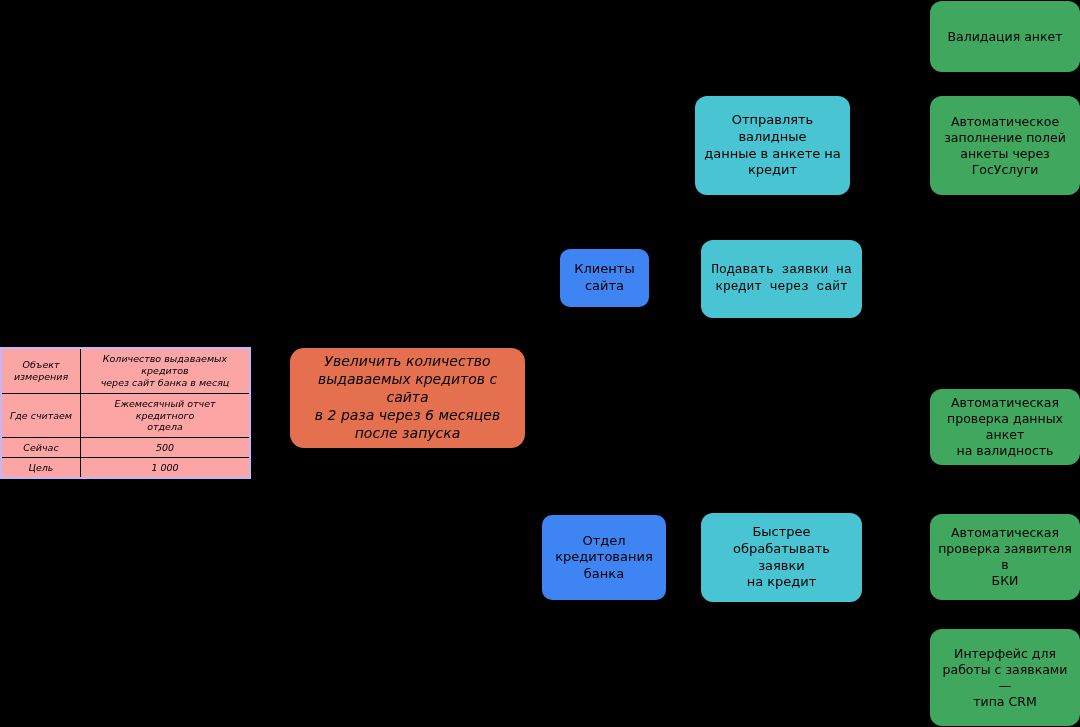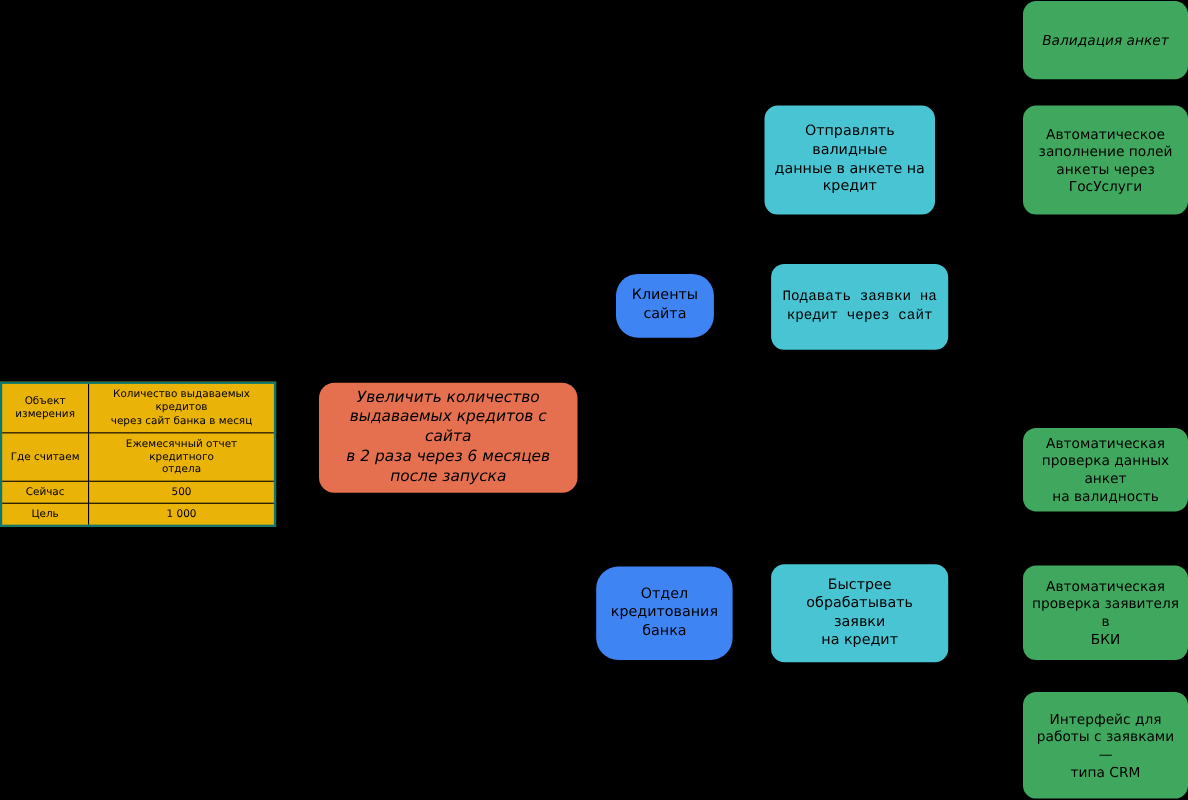--- a/index.html
+++ b/index.html
@@ -22,31 +22,32 @@
     align-items: center;
     justify-content: center;
     text-align: center;
     color: #000000;
     line-height: 1.28;
     white-space: pre-line;
     padding: 4px 8px;
   }
   .node-green  { background: #40A85E; border-radius: 12px; }
   .node-teal   { background: #48C4D2; border-radius: 12px; }
-  .node-blue   { background: #3E85F3; border-radius: 20px; }
+  .node-blue   { background: #3E85F3; border-radius: 10px; }
   .node-orange { background: #E4704F; border-radius: 14px; }
 
   
   .metric-table {
     position: absolute;
     box-sizing: border-box;
-    background: #eab308;
-    border: 2px solid #0f766e;
+    background: #fca5a5;
+    border: 2px solid #c4b5fd;
     border-collapse: collapse;
     table-layout: fixed;
+    font-style: italic;
   }
   .metric-table td {
     border: 1px solid #000000;
     text-align: center;
     vertical-align: middle;
     color: #000000;
     font-size: 9.5px;
     line-height: 1.25;
     padding: 3px 4px;
     white-space: pre-line;
@@ -99,21 +100,21 @@
 данные в анкете на
 кредит</div>
 
   <div class="node node-teal" style="left:701px; top:240px; width:161px; height:78px; font-size:13px;font-family:Liberation Mono, monospace;">Подавать заявки на
 кредит через сайт</div>
 
   <div class="node node-teal" style="left:701px; top:513px; width:161px; height:89px; font-size:13px;">Быстрее
 обрабатывать заявки
 на кредит</div>
 
-  <div class="node node-green" style="left:930px; top:1px; width:150px; height:71px; font-size:12.5px;font-style:italic;">Валидация анкет</div>
+  <div class="node node-green" style="left:930px; top:1px; width:150px; height:71px; font-size:12.5px;">Валидация анкет</div>
 
   <div class="node node-green" style="left:930px; top:96px; width:150px; height:99px; font-size:12.5px;">Автоматическое
 заполнение полей
 анкеты через
 ГосУслуги</div>
 
 
   <div class="node node-green" style="left:930px; top:389px; width:150px; height:76px; font-size:12.5px;">Автоматическая
 проверка данных анкет
 на валидность</div>

